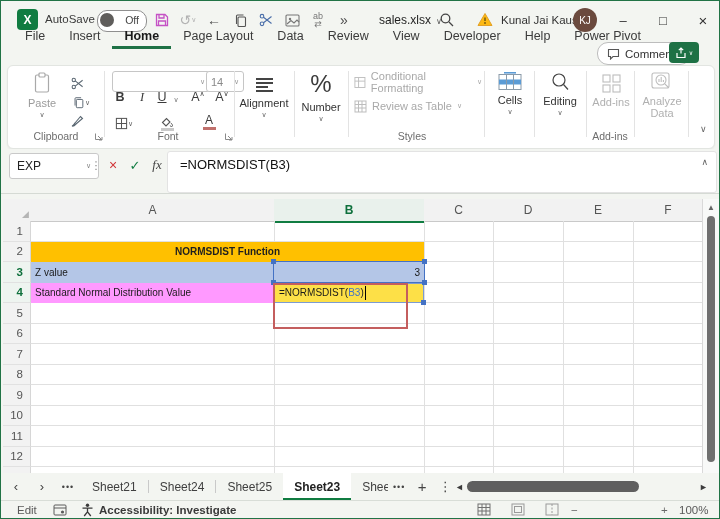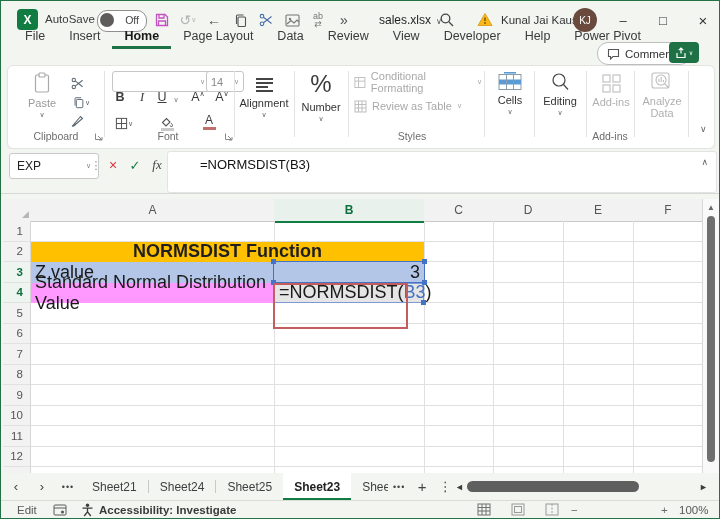--- a/index.html
+++ b/index.html
@@ -54,35 +54,35 @@
   .disabled{color:#b0b0b0;}
   .align-lines div{width:17px;height:2px;background:#444;margin:2px 0;}
   .launcher{position:absolute;top:66px;}
 
   
   .fbar{position:absolute;left:0;top:148px;right:0;height:44px;background:#f3f5f1;border-bottom:1px solid #d5dad4;}
   .namebox{position:absolute;left:8px;top:4px;width:74px;height:24px;background:#fff;border:1px solid #c9c9c9;border-radius:3px;
            font-size:12px;color:#222;display:flex;align-items:center;padding:0 7px;justify-content:space-between;}
   .fb-ic{position:absolute;top:4px;height:24px;display:flex;align-items:center;justify-content:center;font-size:13px;}
   .formula-box{position:absolute;left:166px;top:2px;width:548px;height:40px;background:#fff;border:1px solid #e3e3e3;border-radius:3px;}
-  .formula-text{position:absolute;left:12px;top:5px;font-size:13px;color:#111;margin-left:20px;}
+  .formula-text{position:absolute;left:12px;top:5px;font-size:13px;color:#111;}
 
   
   .grid{position:absolute;left:2px;top:198px;width:716px;height:274px;background:#fff;overflow:hidden;}
   .corner{position:absolute;left:0;top:0;width:28px;height:22px;background:#f2f2f2;border-right:1px solid #cfcfcf;border-bottom:1px solid #cfcfcf;}
   .corner span{position:absolute;right:2px;bottom:2px;font-size:9px;color:#b5b5b5;line-height:9px;}
   .ch{position:absolute;top:0;height:22px;background:#f2f2f2;border-right:1px solid #d6d6d6;border-bottom:1px solid #c9c9c9;
       font-size:12px;color:#555;display:flex;align-items:center;justify-content:center;}
   .ch.active{background:#e9f1ec;color:#0E703C;font-weight:bold;border-bottom:2px solid #107C41;}
   .rh{position:absolute;left:0;width:28px;height:20.5px;background:#f2f2f2;border-right:1px solid #d6d6d6;border-bottom:1px solid #e1e1e1;
       font-size:11.5px;color:#555;display:flex;align-items:center;justify-content:flex-end;padding-right:7px;box-sizing:border-box;}
   .rh.hl{color:#0E703C;background:#eef4f0;font-weight:bold;}
   .grow{position:absolute;left:28px;width:672px;height:20.5px;border-bottom:1px solid #e0e0e0;box-sizing:border-box;}
   .vline{position:absolute;top:22px;height:252px;width:1px;background:#e0e0e0;}
-  .cell{position:absolute;height:20.5px;font-size:18px;color:#1a1a1a;display:flex;align-items:center;box-sizing:border-box;z-index:2;}
+  .cell{position:absolute;height:20.5px;font-size:10px;color:#1a1a1a;display:flex;align-items:center;box-sizing:border-box;z-index:2;}
   .refbox{position:absolute;border:1.5px solid #4472C4;box-sizing:border-box;z-index:3;}
   .handle{position:absolute;width:5px;height:5px;background:#4472C4;z-index:4;}
   .redrect{position:absolute;border:2px solid #C45E5E;z-index:5;}
   .caret-line{display:inline-block;width:1px;height:14px;background:#000;margin-left:1px;}
   .vscroll{position:absolute;right:0;top:0;width:16px;height:274px;background:#f8f9f8;border-left:1px solid #d9d9d9;}
   .vthumb{position:absolute;left:4px;top:17px;width:8px;height:246px;background:#6f6f6f;border-radius:4px;}
 
   
   .sheetbar{position:absolute;left:2px;top:472px;width:714px;height:27px;display:flex;align-items:center;}
   .snav{width:26px;text-align:center;font-size:13px;color:#444;}
@@ -445,21 +445,21 @@
     <div class="vline" style="left:271px;"></div>
     <div class="vline" style="left:421px;"></div>
     <div class="vline" style="left:490px;"></div>
     <div class="vline" style="left:560px;"></div>
     <div class="vline" style="left:630px;"></div>
 
     <div class="cell" style="left:28px;top:42.5px;width:393px;background:#FFC000;font-weight:bold;justify-content:center;color:#1f1f1f;">NORMSDIST Function</div>
     <div class="cell" style="left:28px;top:63px;width:243px;background:#B4C6E7;padding-left:4px;">Z value</div>
     <div class="cell" style="left:271px;top:63px;width:150px;background:#B4C6E7;justify-content:flex-end;padding-right:4px;">3</div>
     <div class="cell" style="left:28px;top:83.5px;width:243px;background:#FF99FF;padding-left:4px;">Standard Normal Distribution Value</div>
-    <div class="cell" style="left:271px;top:83.5px;width:150px;background:#e5e5e5;padding-left:4px;border:1px solid #7b9bd2;">
+    <div class="cell" style="left:271px;top:83.5px;width:150px;background:#fde047;padding-left:4px;border:1px solid #7b9bd2;">
       <span>=NORMSDIST(</span>
         <span style="color:#4472C4;">B3</span>
         <span>)</span>
         <span class="caret-line"></span>
     </div>
 
     <div class="refbox" style="left:270px;top:62px;width:152px;height:22px;"></div>
     <div class="handle" style="left:268px;top:60px;"></div>
     <div class="handle" style="left:419px;top:60px;"></div>
     <div class="handle" style="left:268px;top:81px;"></div>

